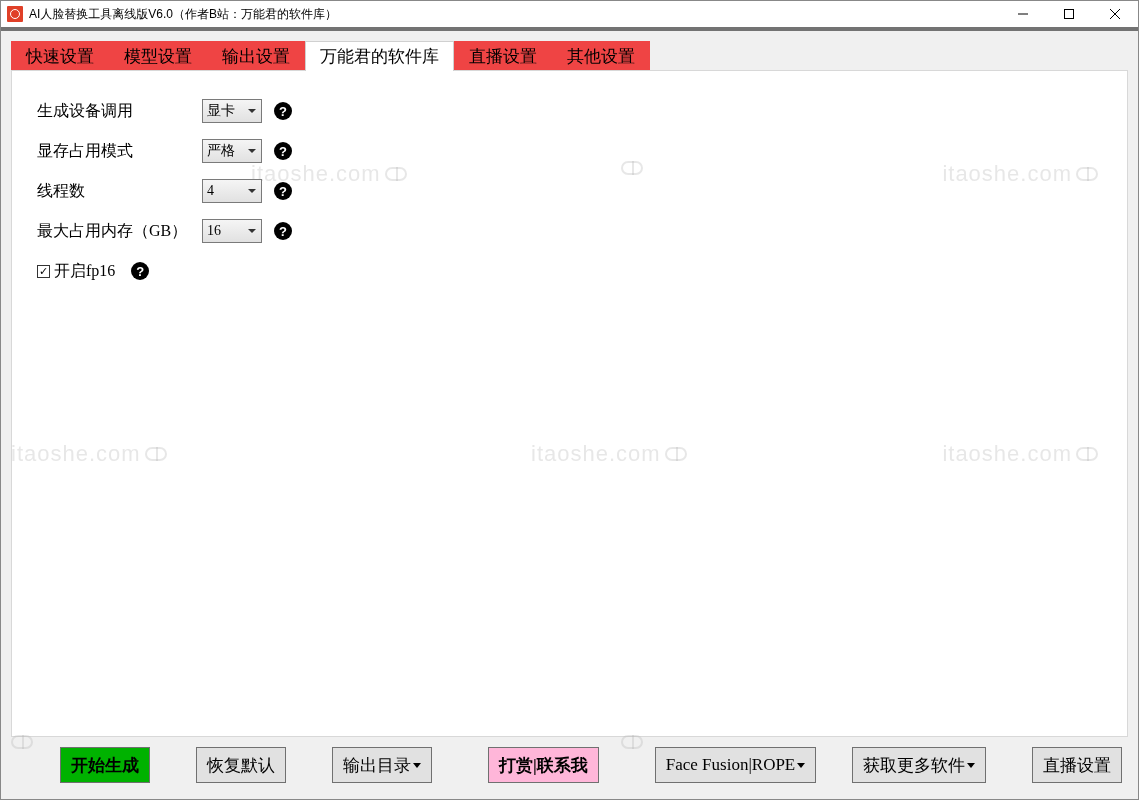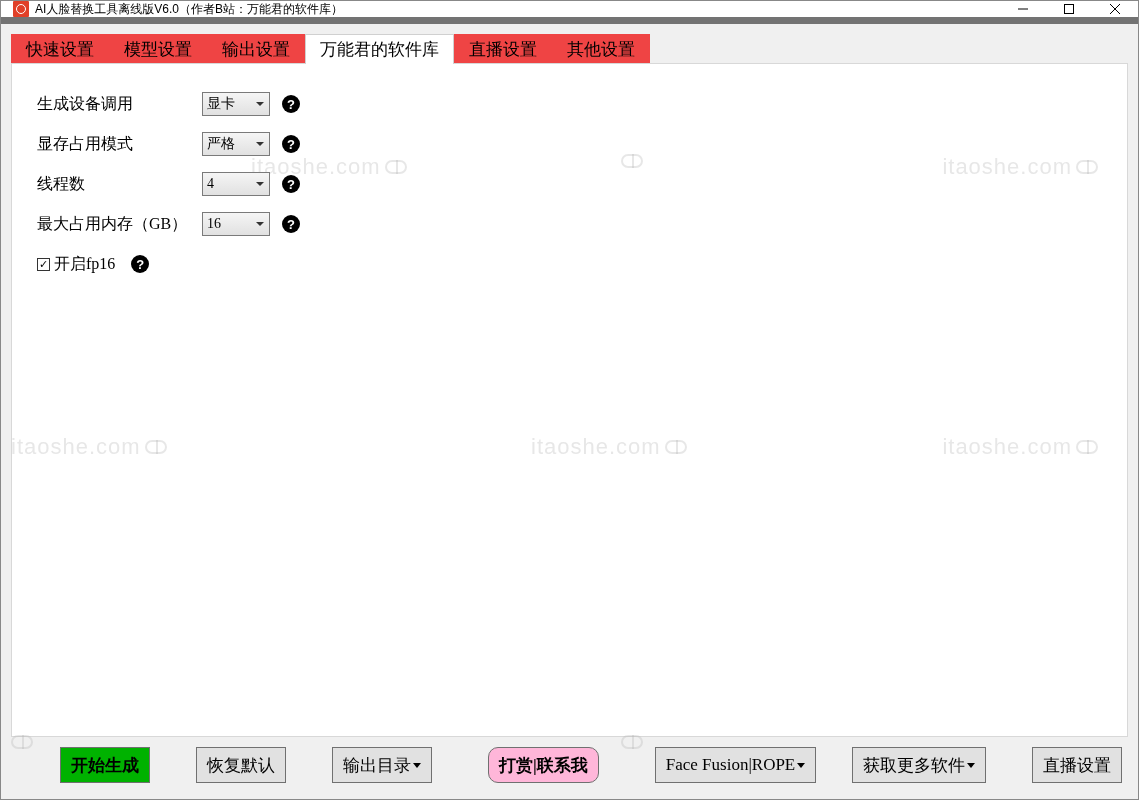--- a/index.html
+++ b/index.html
@@ -8,26 +8,26 @@
   font-size: 13px;
   background: #fff;
   width: 1139px;
   height: 800px;
   overflow: hidden;
   display: flex;
   flex-direction: column;
   border: 1px solid #888;
 }
 .titlebar {
-  height: 23px;
+  height: 30px;
   background: #fff;
   display: flex;
   align-items: center;
-  padding-left: 12px;
-  border-bottom: 7px solid #737373;
+  padding-left: 6px;
+  border-bottom: 4px solid #737373;
 }
 .app-icon {
   width: 16px; height: 16px;
   background: #e04028;
   margin-right: 6px;
   border-radius: 1px;
   position: relative;
 }
 .app-icon::after {
   content: "";
@@ -88,21 +88,21 @@
   align-items: center;
   height: 40px;
 }
 .label {
   width: 165px;
   font-size: 16px;
   font-family: "SimSun", serif;
   color: #000;
 }
 .combo {
-  width: 68px;
+  width: 60px;
   height: 24px;
   border: 1px solid #7a7a7a;
   background: linear-gradient(#f5f5f5, #e1e1e1);
   display: flex;
   align-items: center;
   padding: 0 4px;
   font-size: 14px;
   font-family: "SimSun", serif;
   position: relative;
   cursor: default;
@@ -155,21 +155,21 @@
   padding: 0 10px;
   font-size: 17px;
   font-family: "SimSun", serif;
   border: 1px solid #707070;
   background: #e1e1e1;
   display: flex; align-items: center; justify-content: center;
   cursor: default;
   white-space: nowrap;
 }
 .btn.green { background: #00b200; color: #000; font-weight: bold; }
-.btn.pink  { background: #ffb6d9; color: #000; font-weight: bold; border-radius: 10px; }
+.btn.pink  { background: #ffb6d9; color: #000; font-weight: bold; }
 .btn .caret {
   margin-left: 2px;
   border-left: 4px solid transparent;
   border-right: 4px solid transparent;
   border-top: 5px solid #000;
   display: inline-block;
 }
 .spacer { flex: 1; }
 
 .wm {

